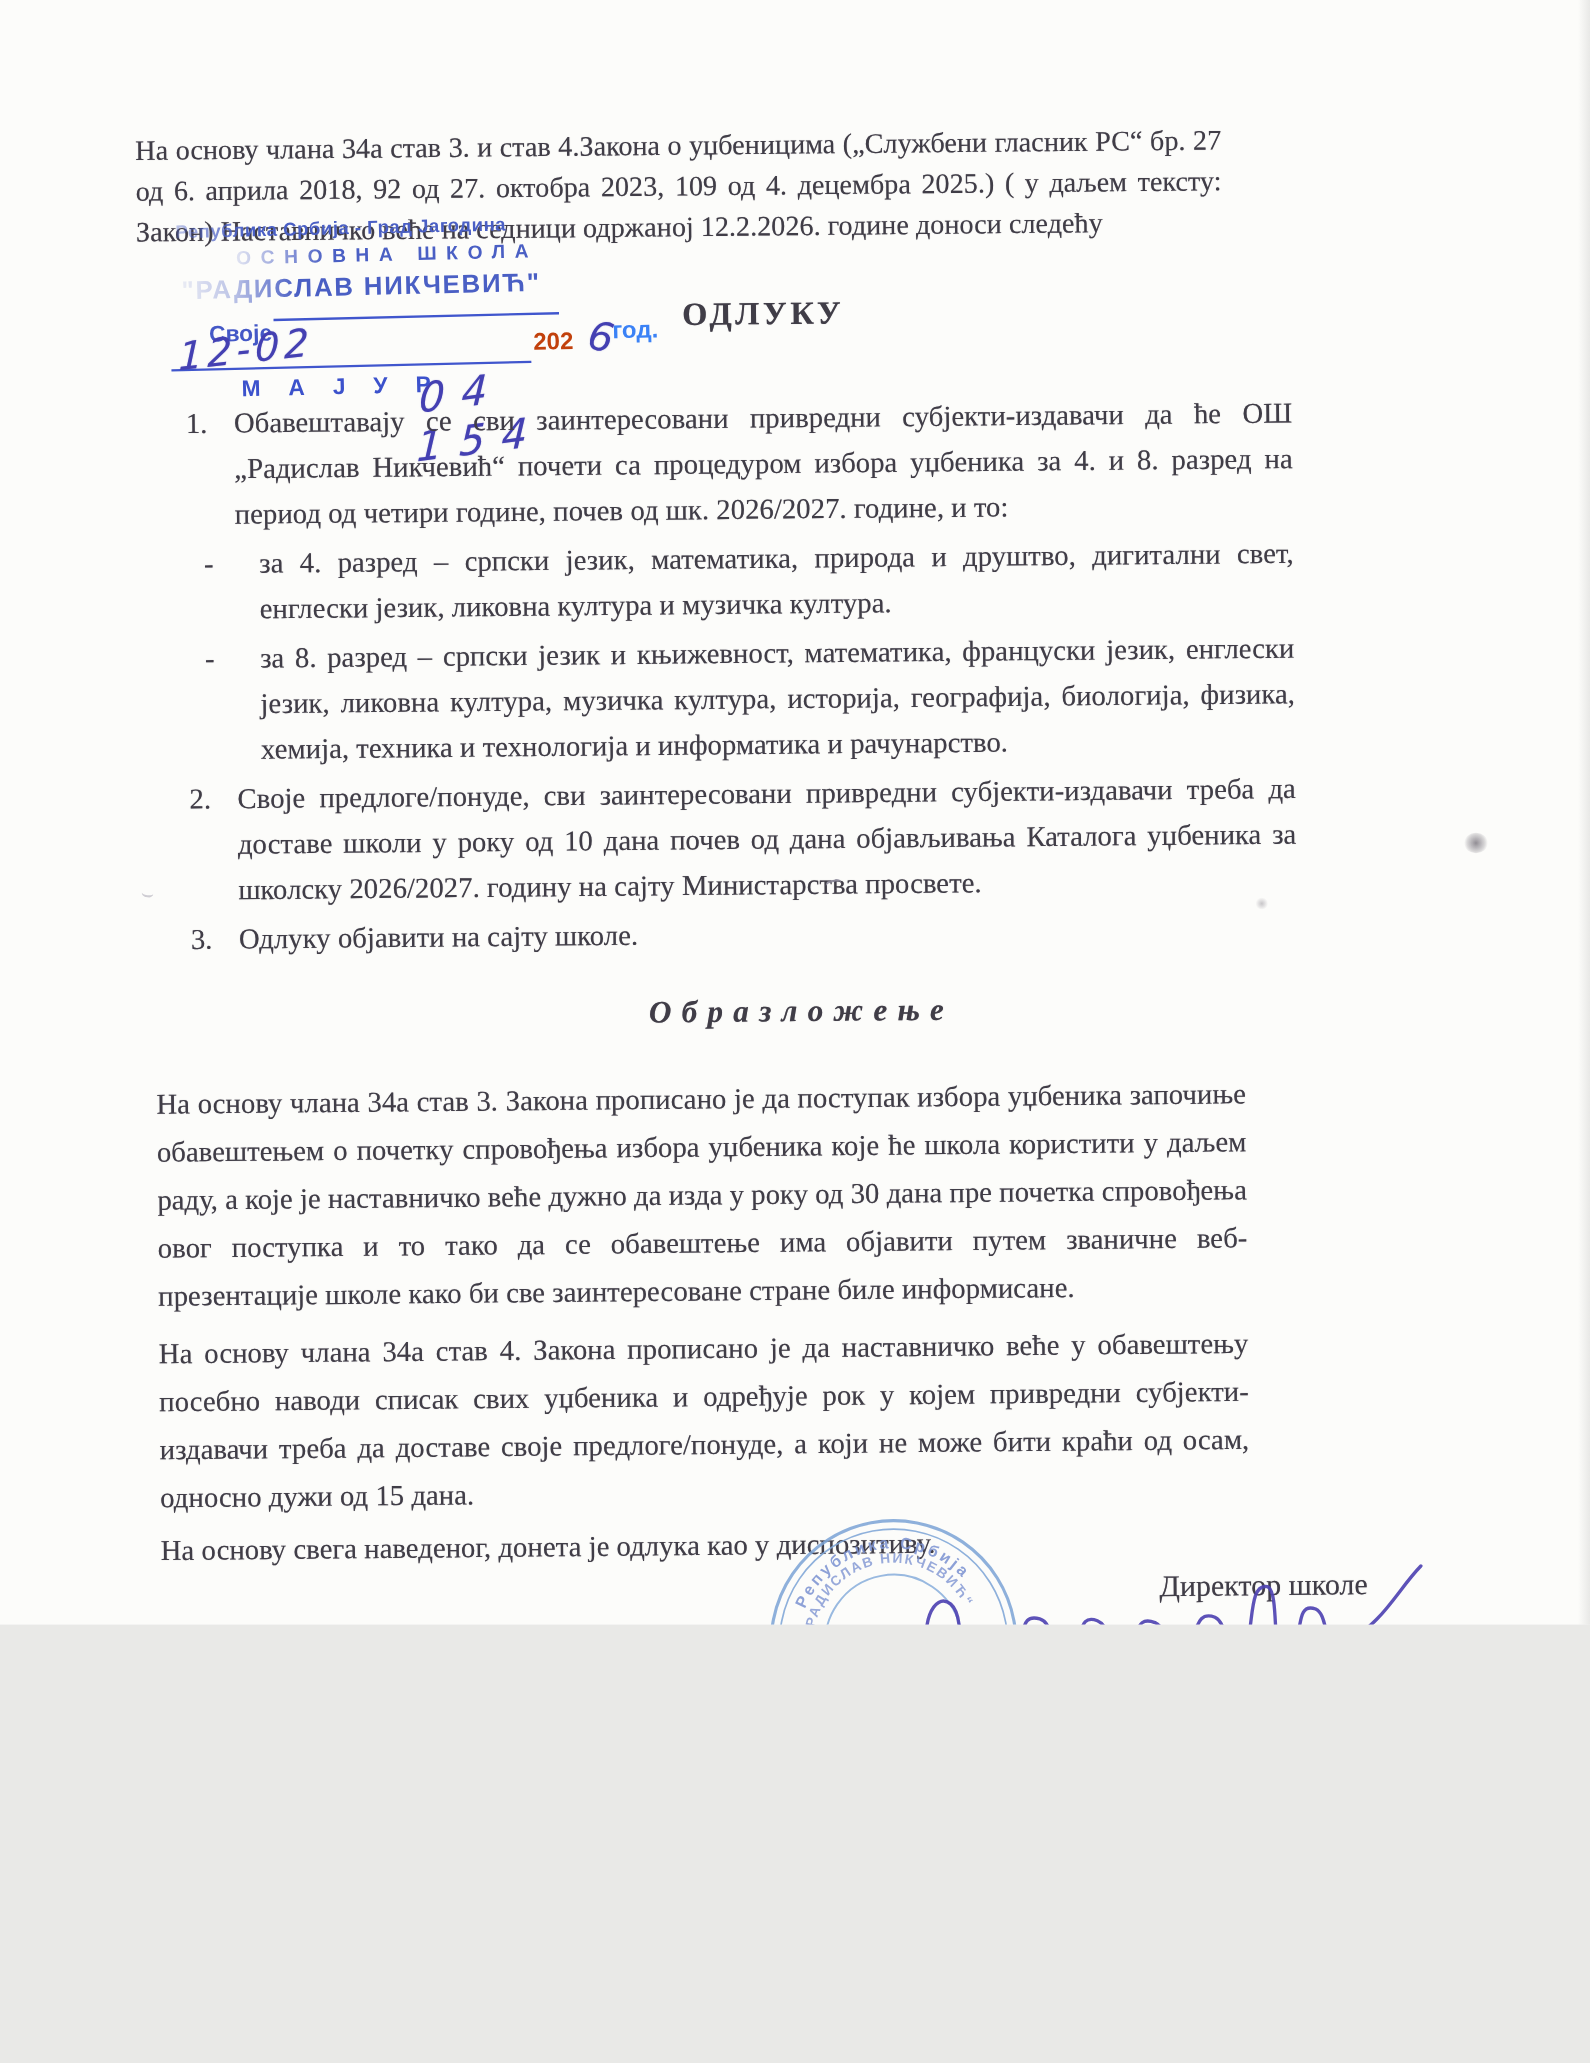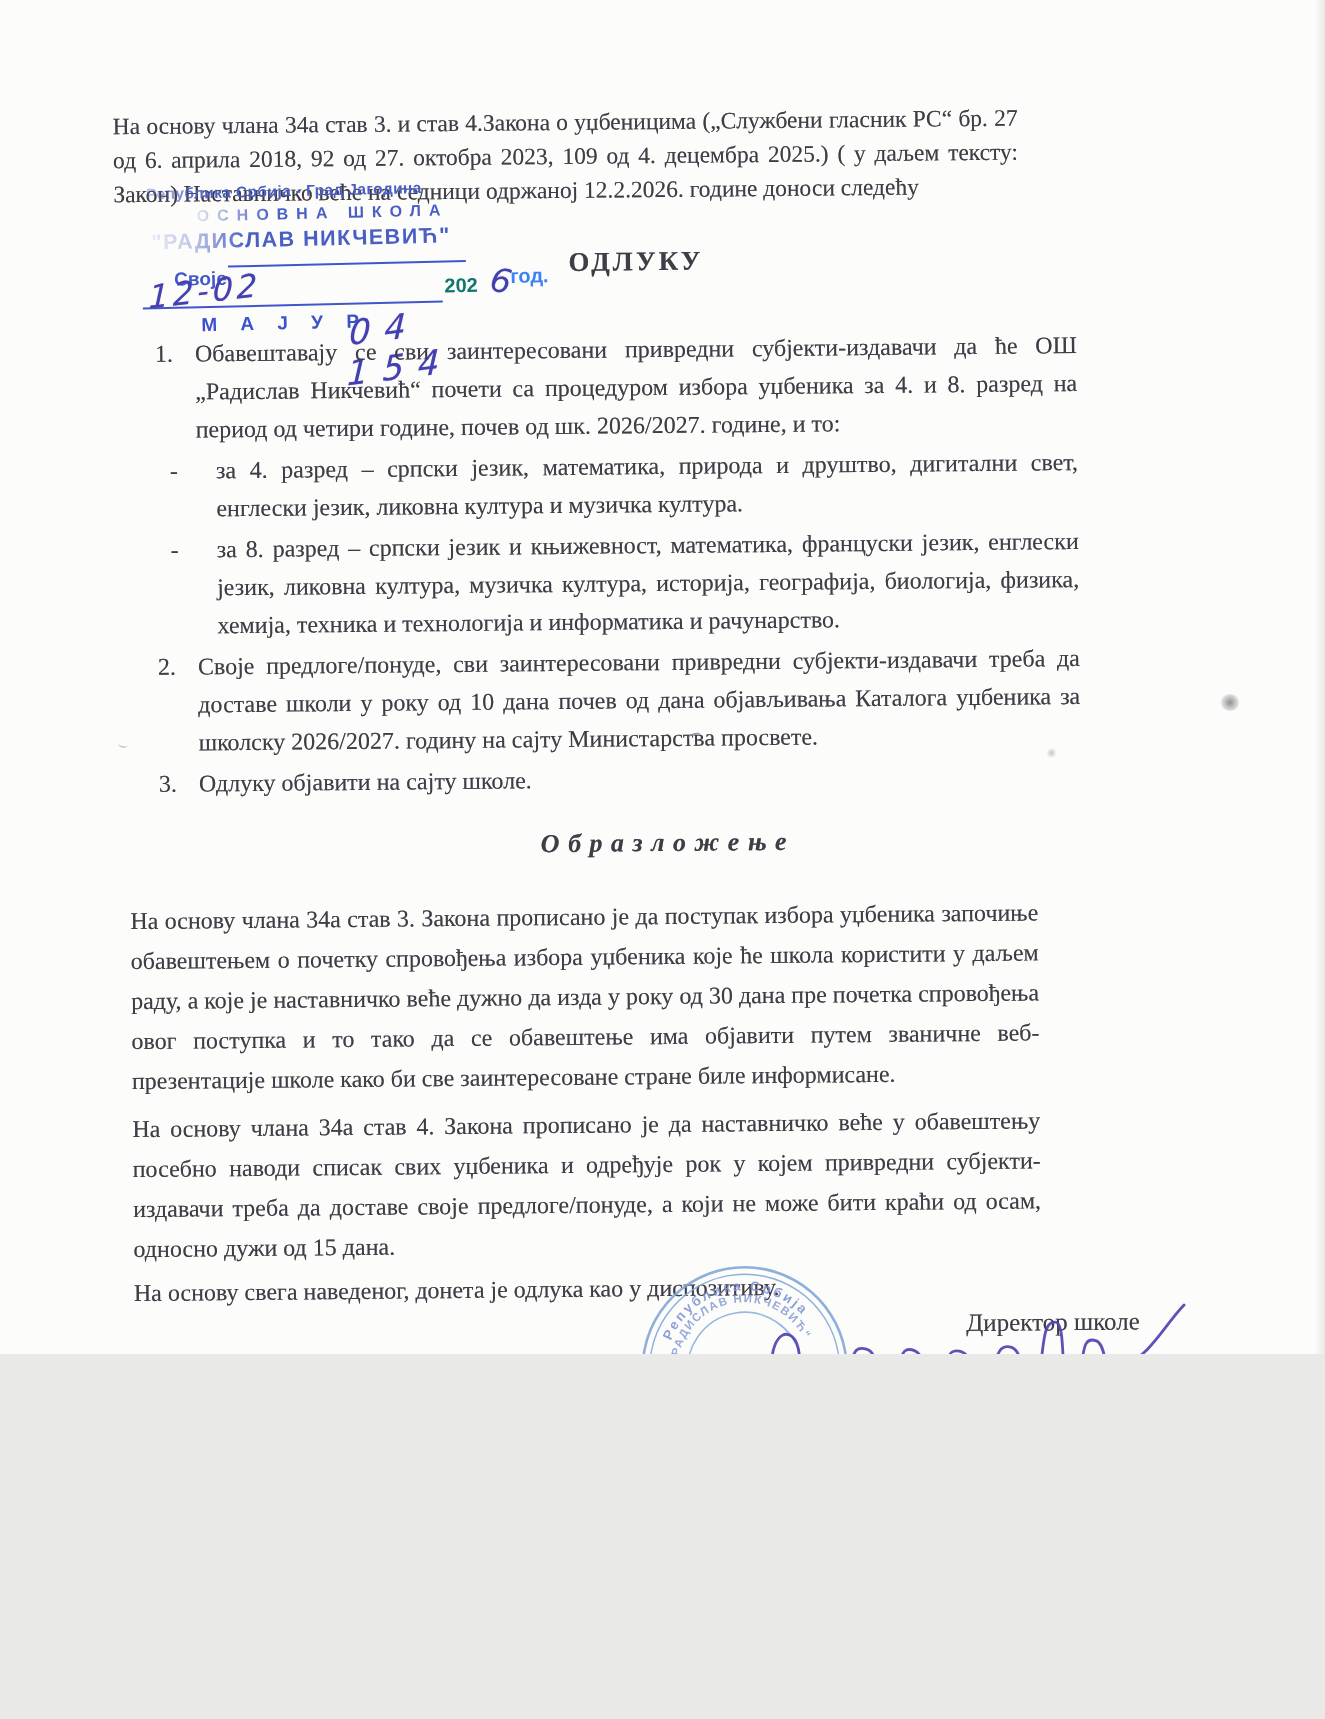--- a/index.html
+++ b/index.html
@@ -33,21 +33,21 @@
     mask-image:linear-gradient(to right,rgba(0,0,0,.1) 0,rgba(0,0,0,.35) 14%,#000 32%);}
   .rs-broj{position:absolute;left:32px;top:84px;font-size:19px;font-weight:bold;color:#4458c6;}
   .rs-ul1{position:absolute;left:86px;top:82px;width:238px;border-bottom:2.5px solid #4056cd;}
   .rs-ul2{position:absolute;left:0px;top:122px;width:300px;border-bottom:2.5px solid #4056cd;}
   .hand{font-family:"DejaVu Sans",sans-serif;font-style:italic;color:#4440b2;
     text-shadow:0 0 1px rgba(68,64,178,.45);}
   .rs-num{position:absolute;left:118px;top:44px;font-size:34px;letter-spacing:14px;
     transform:rotate(-6deg) skewX(-10deg);}
   .rs-date{position:absolute;left:6px;top:88px;font-size:32px;letter-spacing:4px;
     transform:rotate(-5deg) skewX(-8deg);}
-  .rs-year{position:absolute;left:302px;top:96px;font-size:20px;font-weight:bold;color:#0f766e;}
+  .rs-year{position:absolute;left:302px;top:96px;font-size:20px;font-weight:bold;color:#c2410c;}
   .rs-six{position:absolute;left:348px;top:84px;font-size:33px;transform:rotate(12deg);}
   .rs-god{position:absolute;left:368px;top:88px;font-size:20px;font-weight:bold;color:#3b82f6;}
   .rs-place{position:absolute;left:58px;top:130px;font-size:19px;font-weight:bold;
     letter-spacing:9px;color:#3c52cc;}
 
   .decision-title{position:absolute;left:0;top:246px;width:1280px;text-align:center;
     font-size:27px;font-weight:bold;letter-spacing:3px;}
 
   
   .list{position:absolute;left:158px;top:330px;width:922px;font-size:24px;line-height:38px;}

